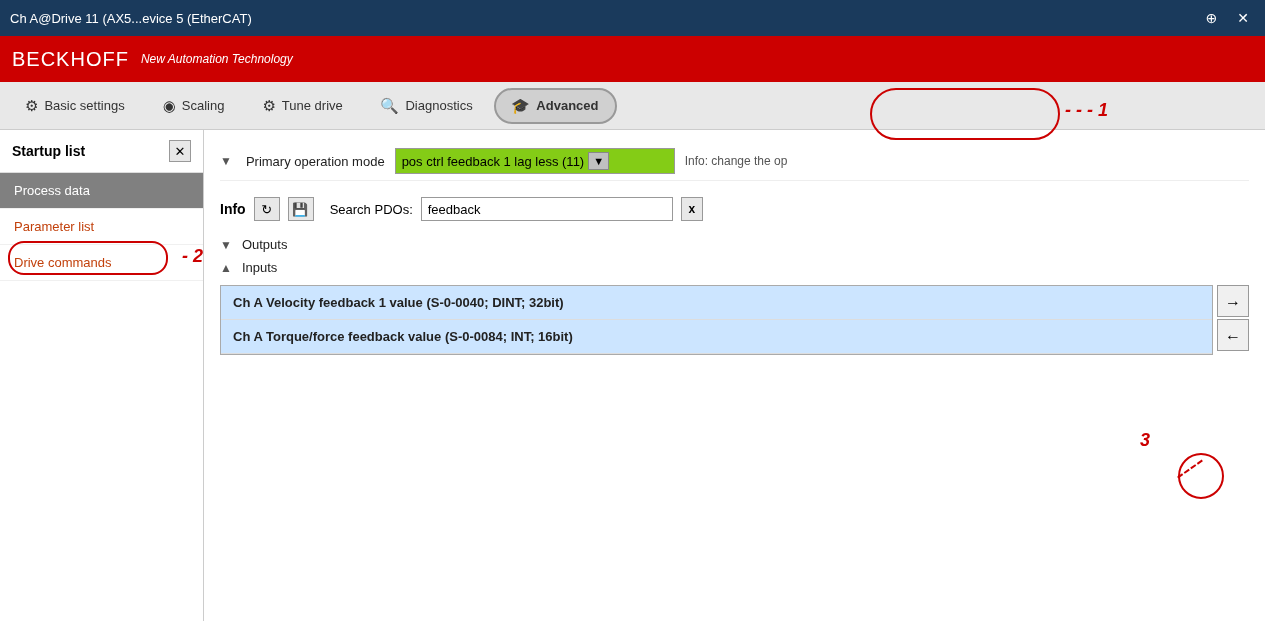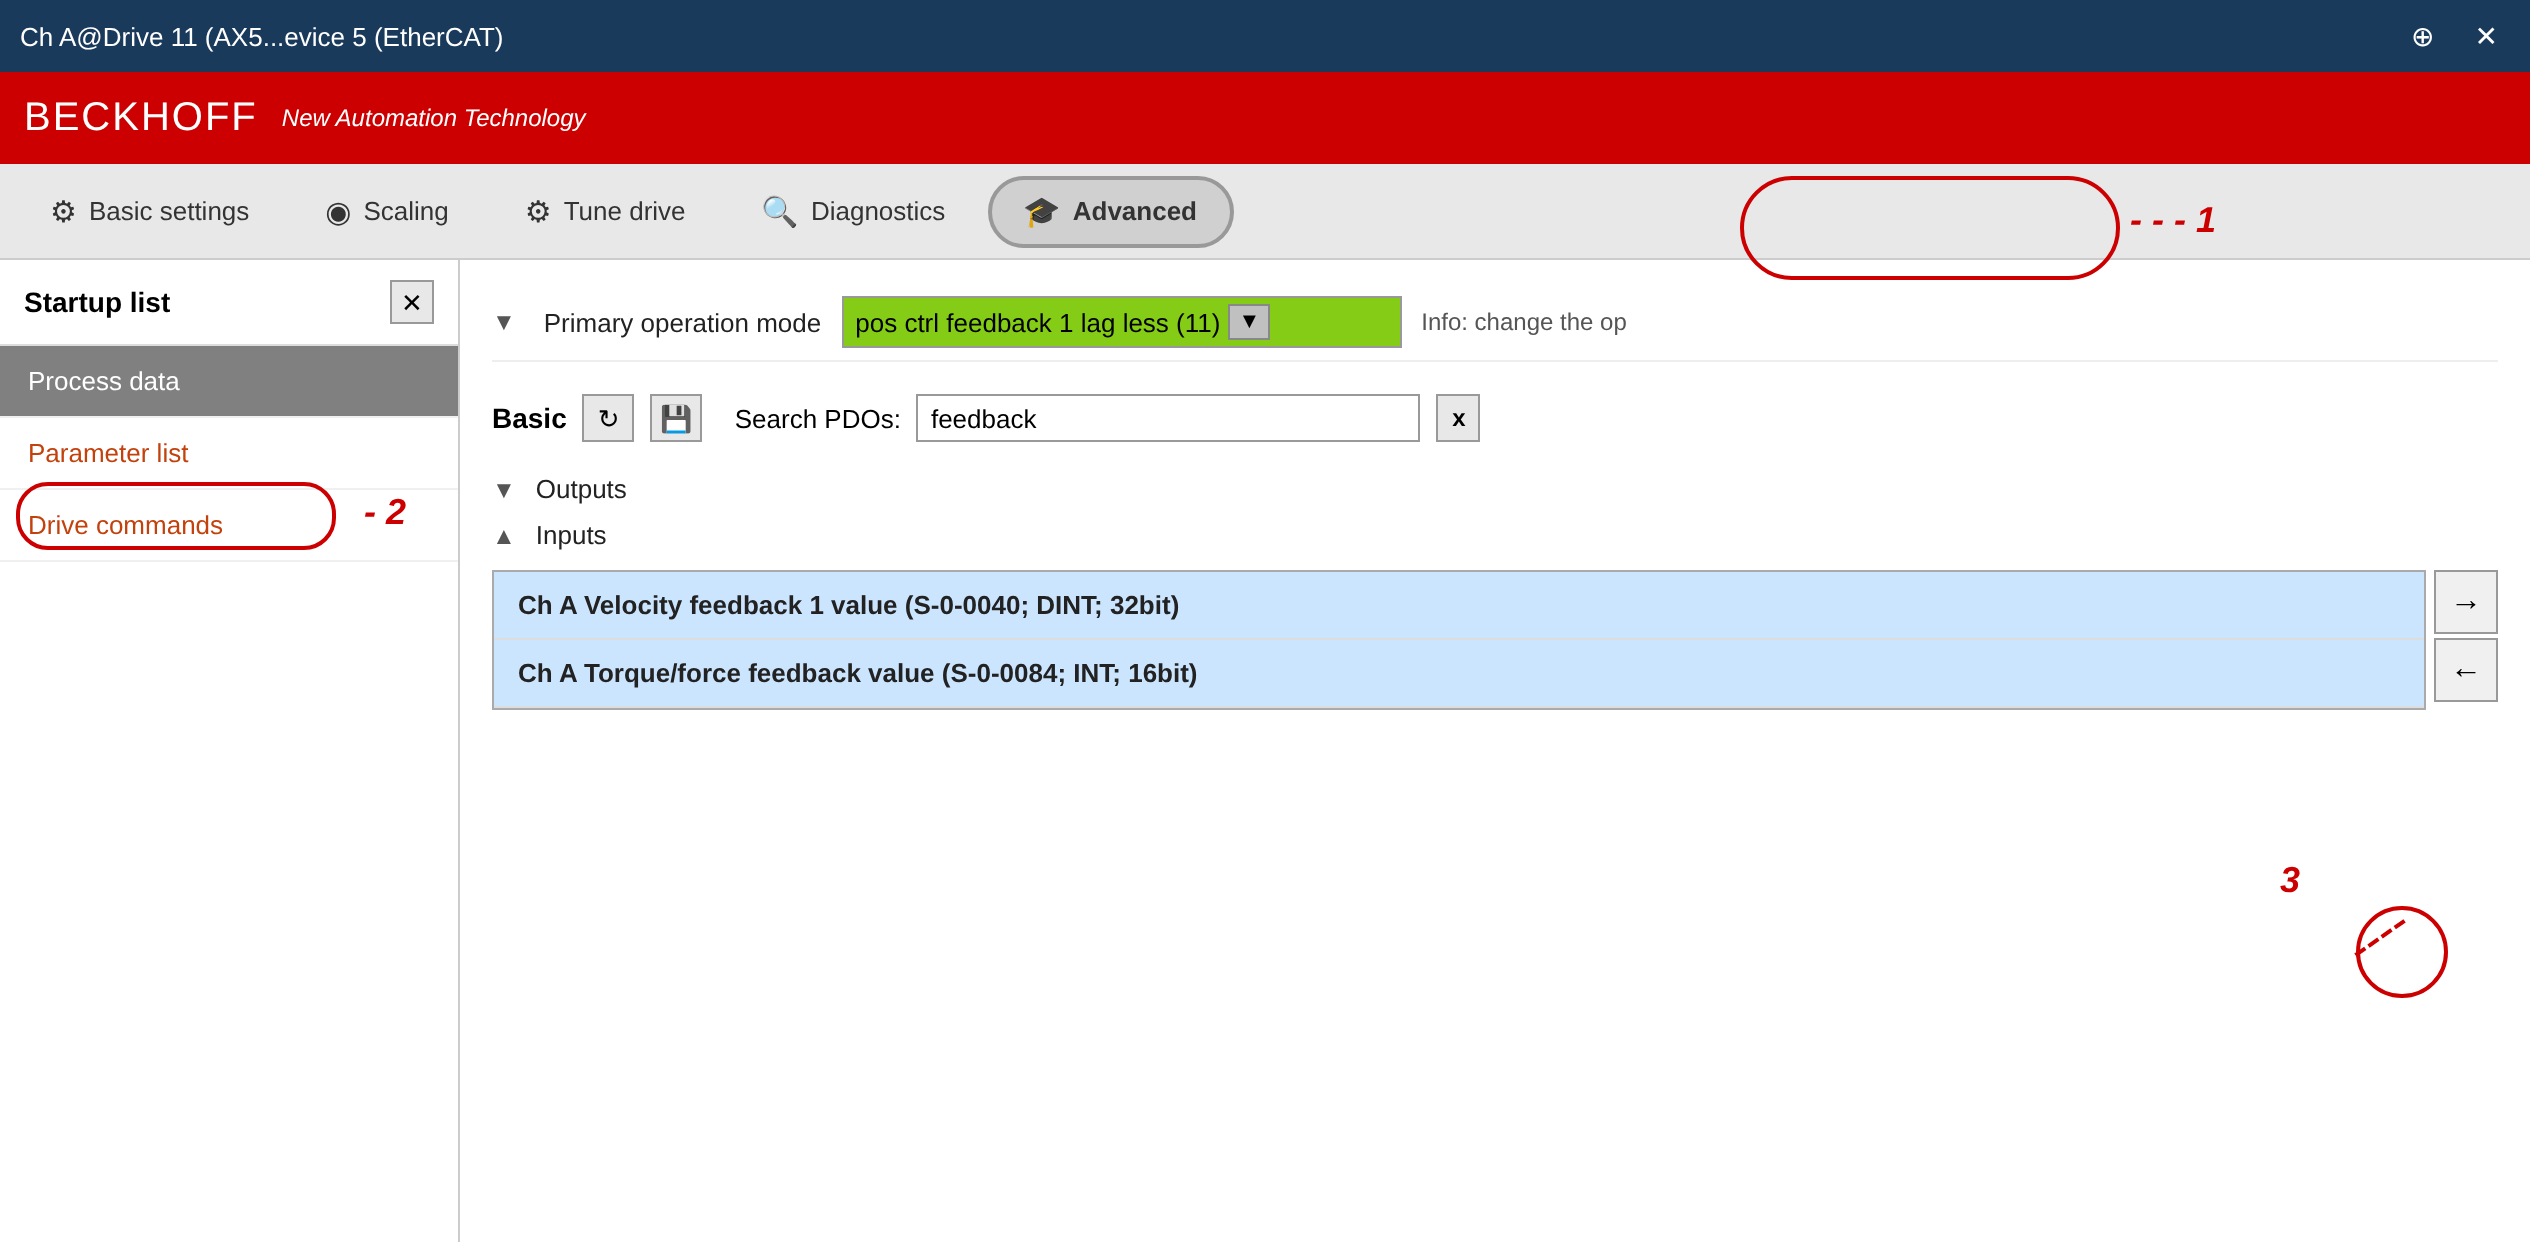--- a/index.html
+++ b/index.html
@@ -82,21 +82,21 @@
 
     
     .main-content {
       display: flex;
       height: calc(621px - 36px - 46px - 48px);
       background: white;
     }
 
     
     .sidebar {
-      width: 230px;
+      width: 204px;
       border-right: 1px solid #ccc;
       background: white;
       flex-shrink: 0;
     }
     .sidebar-header {
       display: flex;
       align-items: center;
       justify-content: space-between;
       padding: 10px 12px;
       border-bottom: 1px solid #ddd;
@@ -327,21 +327,21 @@
         <span class="chevron-down">▼</span>
         <span class="op-label">Primary operation mode</span>
         <div class="op-select">
           <span>pos ctrl feedback 1 lag less (11)</span>
           <span class="op-select-arrow">▼</span>
         </div>
         <span class="op-info">Info: change the op</span>
       </div>
 
       <div class="pdos-row">
-        <span class="pdos-label">Basic</span>
+        <span class="pdos-label">Info</span>
         <button class="pdo-btn">
           <span>↻</span>
         </button>
         <button class="pdo-btn">
           <span>💾</span>
         </button>
         <span class="search-label">Search PDOs:</span>
         <input class="search-input" type="text" value="feedback" style="">
         <button class="search-clear">x</button>
       </div>

